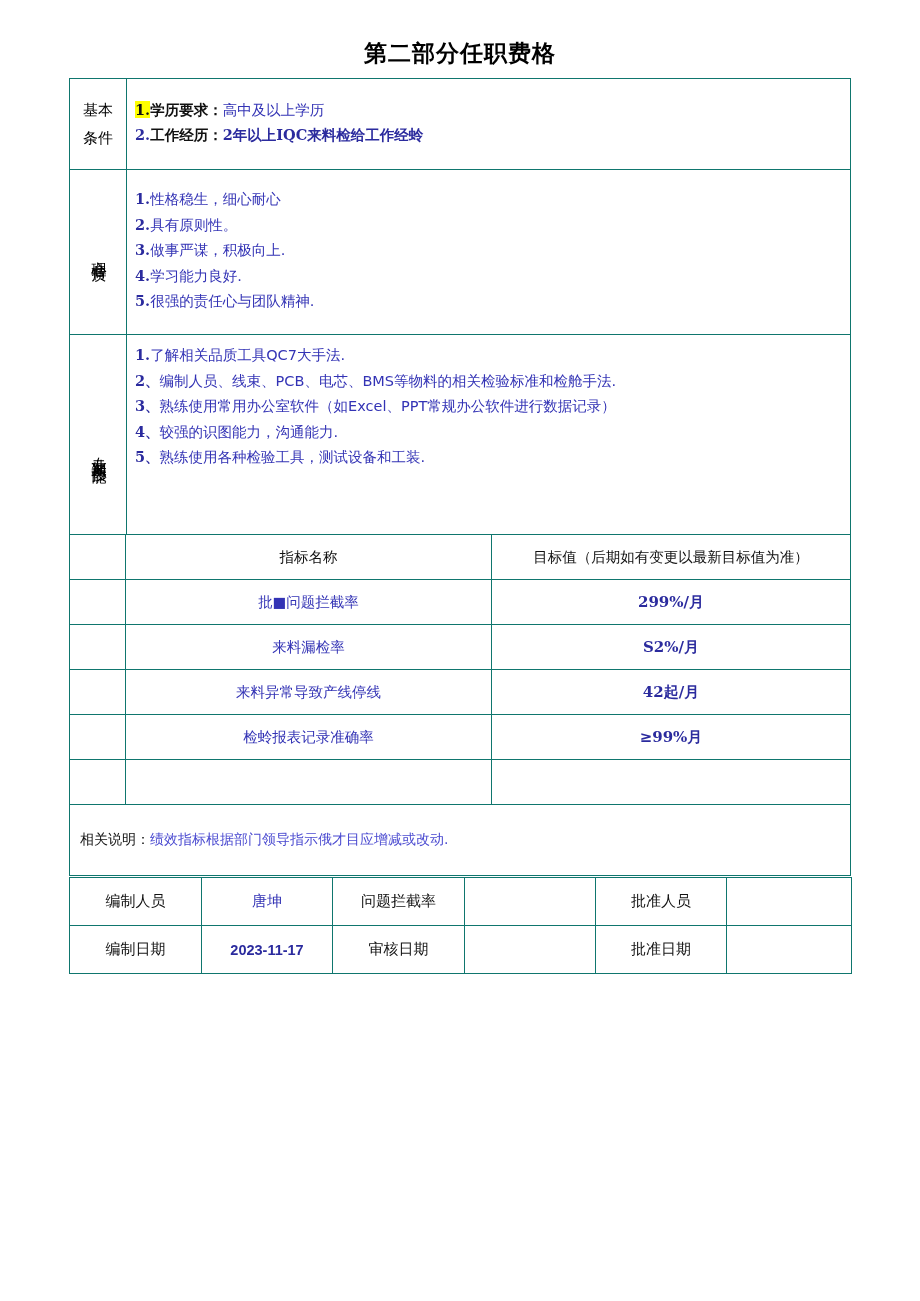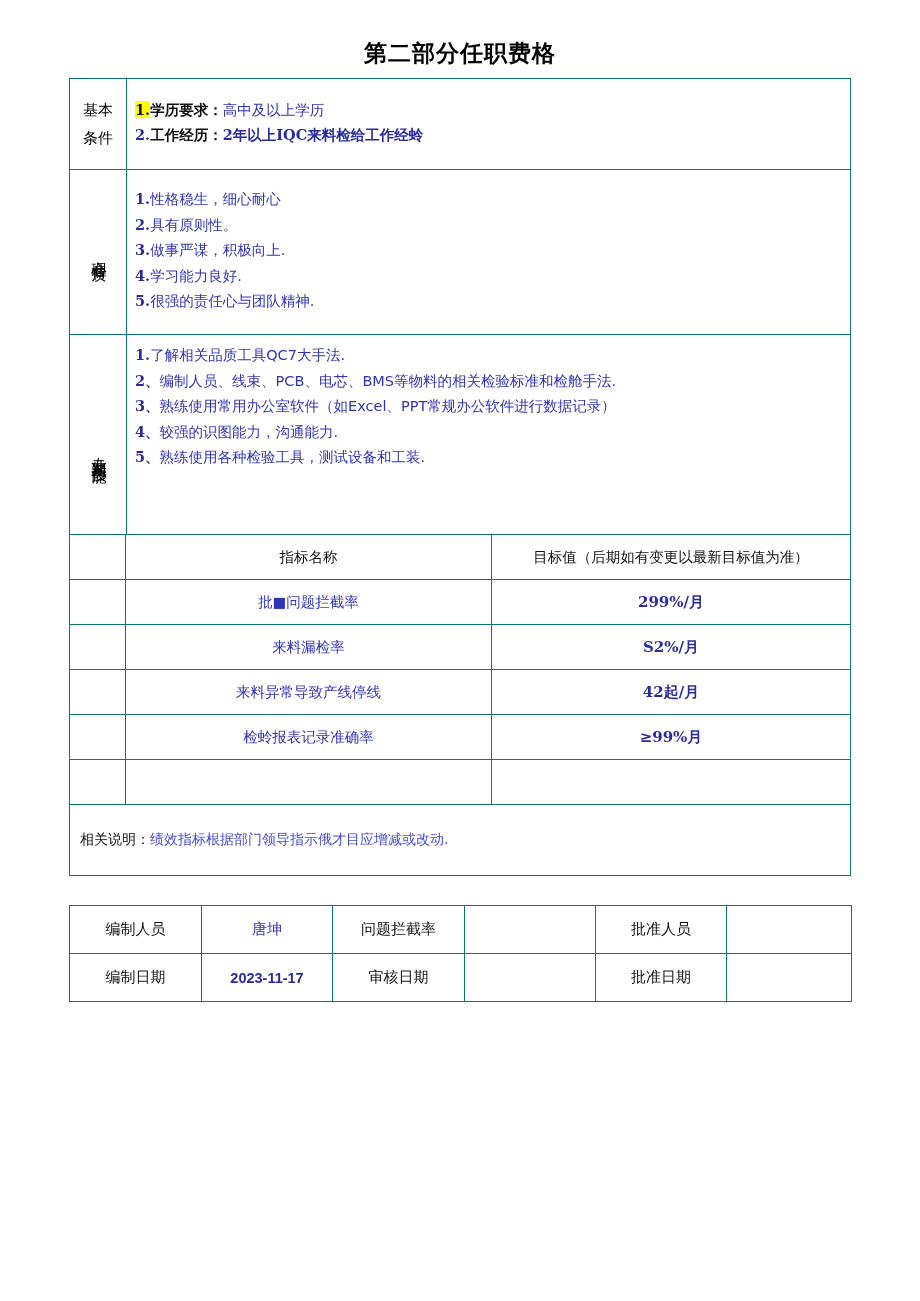--- a/index.html
+++ b/index.html
@@ -141,21 +141,21 @@
   #kpi-table td.note-cell {
     text-align: left;
     padding: 12px 0 12px 10px;
     font-size: 14px;
     height: 46px;
   }
   .note-label { color: #111; }
   .note-text  { color: #4a4ad0; }
 
   
-  #sign-table { top: 905px; }
+  #sign-table { top: 877px; }
   #sign-table td {
     height: 47px;
     text-align: center;
     font-size: 15px;
     color: #111;
   }
   #sign-table td.val {
     color: #3333b5;
   }
   #sign-table td.val.serif {

